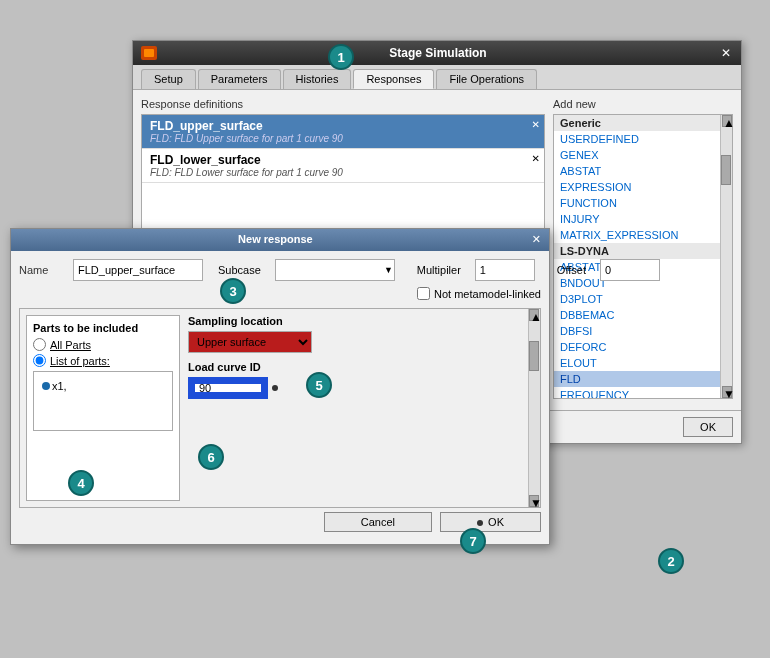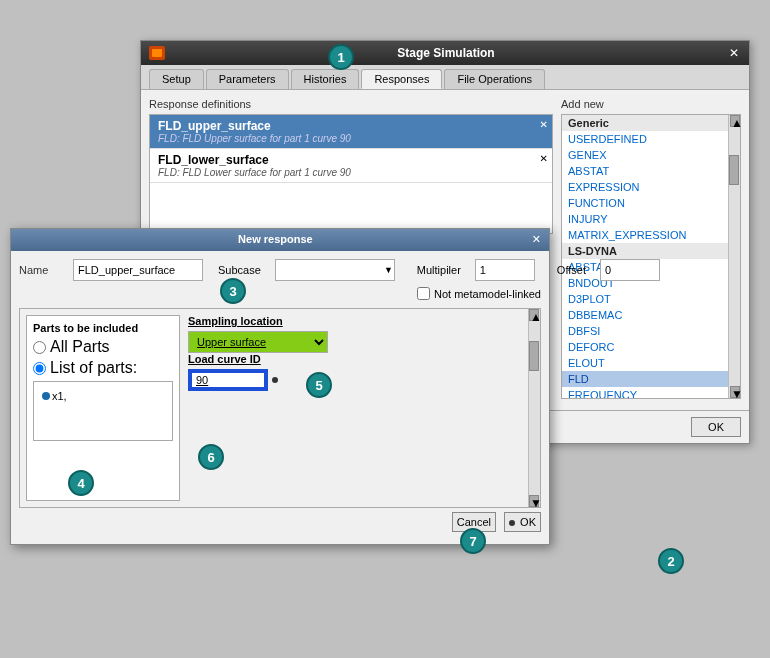--- a/index.html
+++ b/index.html
@@ -10,21 +10,21 @@
       width: 770px;
       height: 658px;
       overflow: hidden;
       position: relative;
     }
 
     
     .stage-window {
       position: absolute;
       top: 40px;
-      left: 140px;
+      left: 132px;
       width: 610px;
       background: #f0f0f0;
       border: 1px solid #888;
       box-shadow: 2px 2px 8px rgba(0,0,0,0.3);
     }
     .window-titlebar {
       background: linear-gradient(to bottom, #4a4a4a, #2a2a2a);
       color: white;
       padding: 4px 8px;
       display: flex;
@@ -266,71 +266,71 @@
       font-weight: bold;
       margin-bottom: 4px;
     }
     .radio-row {
       display: flex;
       align-items: center;
       gap: 4px;
       margin-bottom: 3px;
     }
     .radio-label {
-      font-size: 16px;
+      font-size: 11px;
+      text-decoration: underline;
     }
     .parts-list-box {
       border: 1px solid #aaa;
       background: white;
       min-height: 60px;
       margin-top: 4px;
       padding: 8px;
       font-size: 11px;
     }
 
     .right-section {
       flex: 1;
       display: flex;
       flex-direction: column;
-      gap: 0;
-      text-decoration: underline;
+      gap: 8px;
     }
     .sampling-label {
       font-size: 11px;
       font-weight: bold;
     }
     .sampling-select {
-      width: 140px;
+      width: 124px;
       padding: 2px 4px;
       border: 1px solid #aaa;
-      background: #84cc16;
+      background: #b91c1c;
       font-size: 11px;
       height: 22px;
     }
     .load-curve-label {
       font-size: 11px;
       font-weight: bold;
     }
     .load-curve-input {
       width: 80px;
       padding: 2px 4px;
-      border: 4px solid #1d4ed8;
+      border: 7px solid #1d4ed8;
       background: white;
       font-size: 11px;
       height: 22px;
     }
 
     .dialog-buttons {
       display: flex;
       justify-content: flex-end;
       gap: 8px;
       padding: 4px 0;
     }
     .btn-cancel, .btn-dialog-ok {
-      padding: 3px 4px;
+      padding: 3px 36px;
       background: #e8e8e8;
       border: 1px solid #888;
       cursor: pointer;
       font-size: 11px;
     }
 
     
     .badge {
       position: absolute;
       width: 26px;

